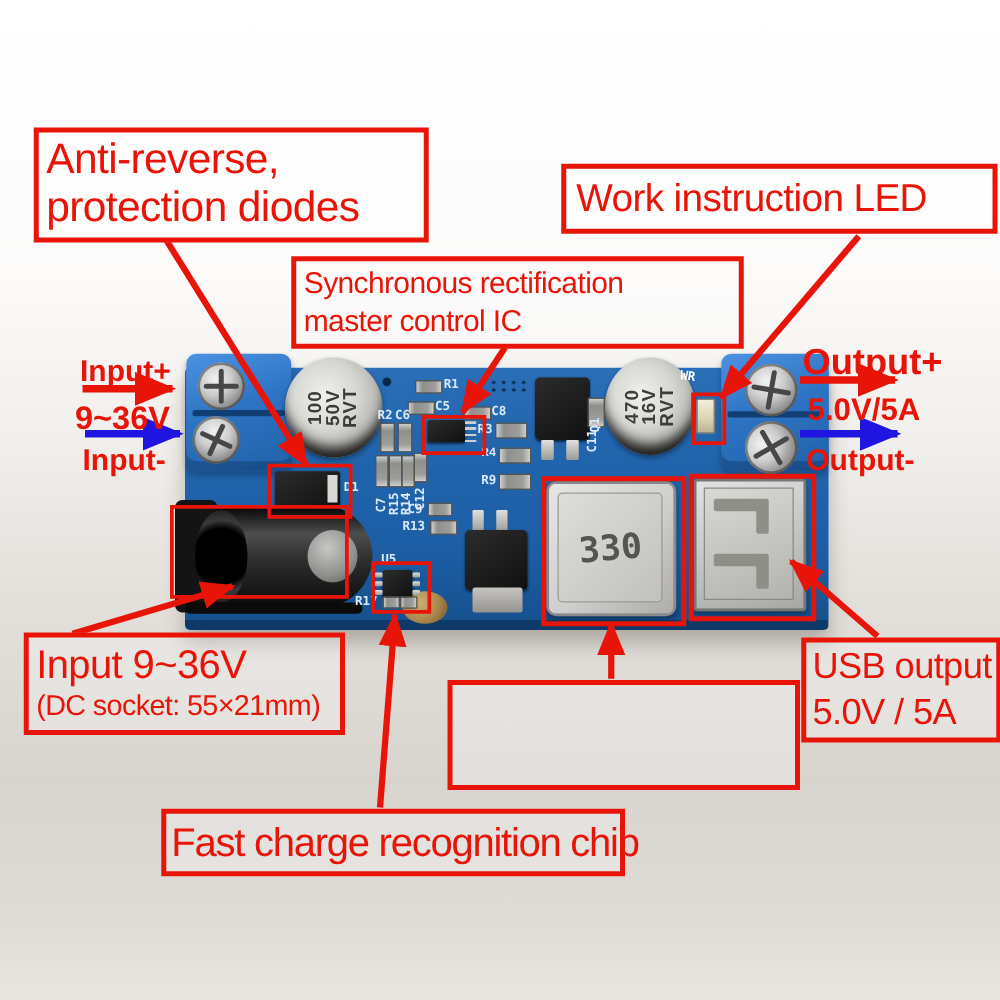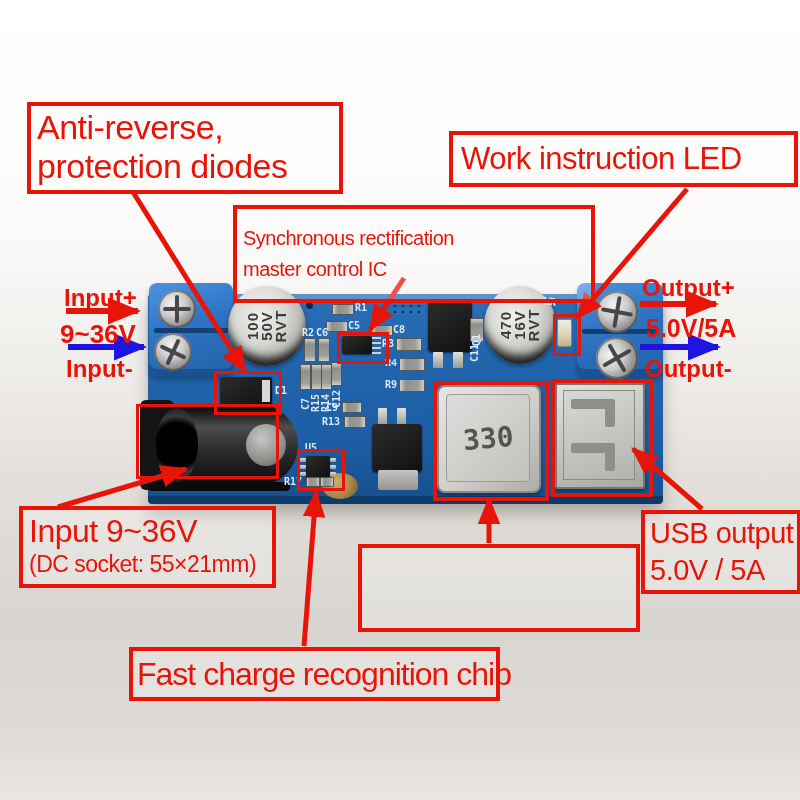--- a/index.html
+++ b/index.html
@@ -210,21 +210,21 @@
 
   <div class="co" style="left:12px;top:102px;width:296px;height:80px;font-size:34px;line-height:39px;padding:2px 6px;margin-left:15px;">
     <div>Anti-reverse,</div>
     <div>protection diodes</div>
   </div>
 
   <div class="co" style="left:437px;top:131px;width:325px;height:48px;font-size:31px;line-height:48px;padding:0 8px;margin-left:12px;">
     <div>Work instruction LED</div>
   </div>
 
-  <div class="co" style="left:233px;top:205px;width:342px;height:62px;font-size:20px;line-height:31px;padding:14px 6px;">
+  <div class="co" style="left:233px;top:205px;width:342px;height:62px;font-size:24px;line-height:31px;padding:2px 6px;">
     <div>Synchronous rectification</div>
     <div>master control IC</div>
   </div>
 
   <div class="co" style="left:19px;top:506px;width:237px;height:70px;font-size:32px;line-height:38px;padding:2px 6px;">
     <div>Input 9~36V</div>
     <div style="font-size:23px;line-height:28px;">(DC socket: 55×21mm)</div>
   </div>
 
   <div class="co" style="left:358px;top:544px;width:258px;height:76px;font-size:34px;line-height:38px;padding:2px 8px;">
@@ -235,17 +235,17 @@
     <div>5.0V / 5A</div>
   </div>
 
   <div class="co" style="left:129px;top:647px;width:355px;height:46px;font-size:32px;line-height:46px;letter-spacing:-1px;padding:0 4px;">
     <div>Fast charge recognition chip</div>
   </div>
 
   <span class="iolabel" style="left:64px;top:284px;font-size:24px;">Input+</span>
   <span class="iolabel" style="left:60px;top:319px;font-size:26px;">9~36V</span>
   <span class="iolabel" style="left:66px;top:355px;font-size:24px;">Input-</span>
-  <span class="iolabel" style="left:642px;top:274px;font-size:24px;">Output+</span>
+  <span class="iolabel" style="left:642px;top:274px;font-size:29px;">Output+</span>
   <span class="iolabel" style="left:646px;top:314px;font-size:25px;">5.0V/5A</span>
   <span class="iolabel" style="left:645px;top:355px;font-size:24px;">Output-</span>
 
 </div>
 
 </body></html>

